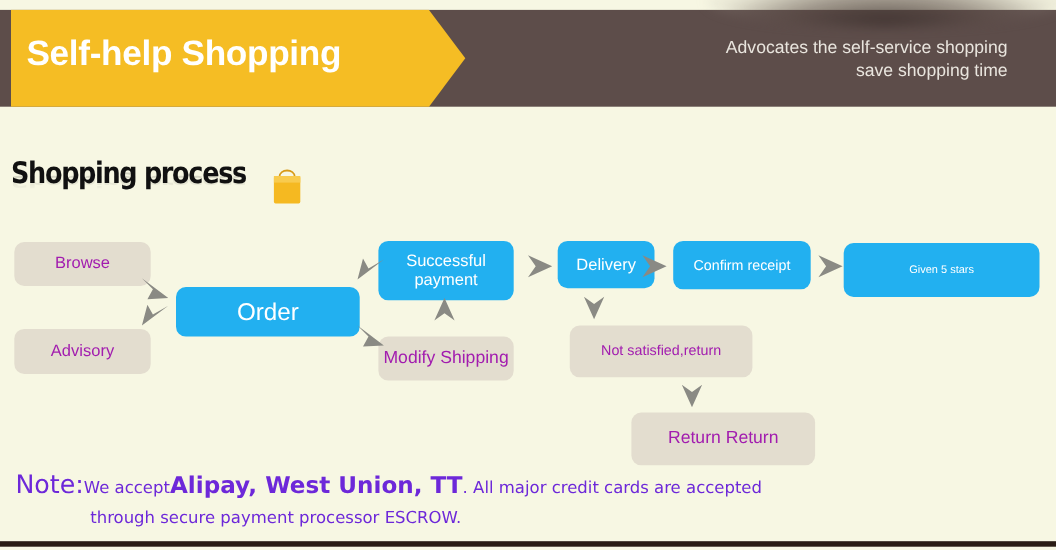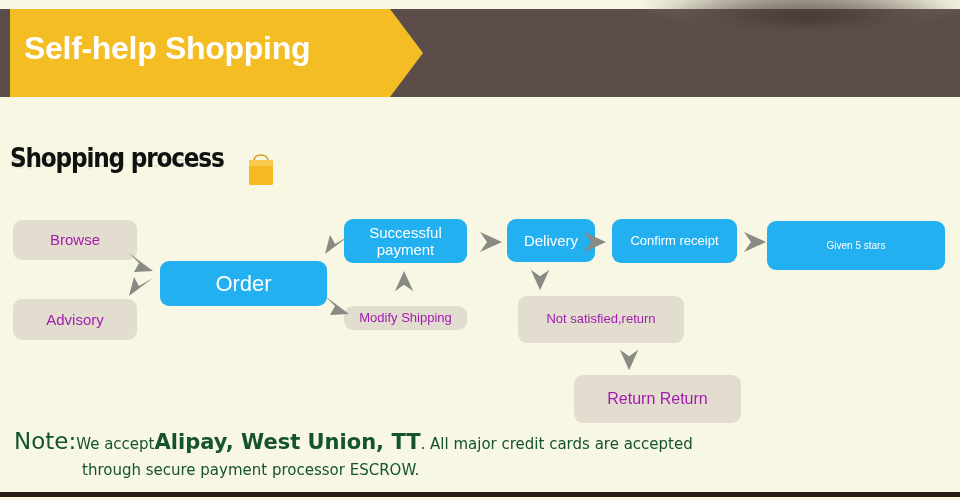--- a/index.html
+++ b/index.html
@@ -141,21 +141,21 @@
   }
 
   .arrow { position: absolute; }
 
   
   .note {
     position: absolute;
     left: 14px;
     top: 428px;
     width: 920px;
-    color: #14532d;
+    color: #6d28d9;
     font-family: "DejaVu Sans", sans-serif;
   }
   .note-line1 { white-space: nowrap; }
   .note-word-note { font-size: 23px; }
   .note-small { font-size: 15px; }
   .note-bold { font-size: 21px; font-weight: bold; }
   .note-line2 {
     margin-top: 7px;
     margin-left: 68px;
     font-size: 15px;
@@ -173,40 +173,42 @@
 </head>
 <body>
 
 <div id="page">
 
   <div class="header-band"></div>
   <div class="header-swoosh"></div>
   <div class="header-arrow"></div>
   <div class="header-arrow-tip"></div>
   <div class="header-title">Self-help Shopping</div>
+  <div class="header-tagline">Advocates the self-service shopping
+save shopping time</div>
 
   <div class="section-title-wrap">
     <div class="section-title">Shopping process</div>
     <div class="section-title-reflect">Shopping process</div>
   </div>
 
   <span class="bag-icon">
     <svg width="34" height="40" viewBox="0 0 34 40">
       <path d="M10 13 C10 5, 24 5, 24 13" fill="none" stroke="#d79a18" stroke-width="1.6"></path>
       <rect x="5" y="12" width="24" height="25" rx="1.5" fill="#f5b921"></rect>
       <rect x="5" y="12" width="24" height="6" fill="#f8cb4e"></rect>
     </svg>
   </span>
 
   <div id="flow-layer">
       <div class="node beige" style="left: 13px; top: 220px; width: 124px; height: 40px; font-size: 15px;">Browse</div>
       <div class="node beige" style="left: 13px; top: 299px; width: 124px; height: 41px; font-size: 15px;">Advisory</div>
       <div class="node blue" style="left: 160px; top: 261px; width: 167px; height: 45px; font-size: 22px;">Order</div>
-      <div class="node blue" style="left: 344px; top: 219px; width: 123px; height: 44px; font-size: 15px;">Successful payment</div>
-      <div class="node beige" style="left: 344px; top: 306px; width: 123px; height: 24px; font-size: 13px;">Modify Shipping</div>
+      <div class="node blue" style="left: 344px; top: 219px; width: 123px; height: 54px; font-size: 15px;">Successful payment</div>
+      <div class="node beige" style="left: 344px; top: 306px; width: 123px; height: 40px; font-size: 16px;">Modify Shipping</div>
       <div class="node blue" style="left: 507px; top: 219px; width: 88px; height: 43px; font-size: 15px;">Delivery</div>
       <div class="node beige" style="left: 518px; top: 296px; width: 166px; height: 47px; font-size: 13px;">Not satisfied,return</div>
       <div class="node beige" style="left: 574px; top: 375px; width: 167px; height: 48px; font-size: 16px;">Return Return</div>
       <div class="node blue" style="left: 612px; top: 219px; width: 125px; height: 44px; font-size: 13px;">Confirm receipt</div>
       <div class="node blue" style="left: 767px; top: 221px; width: 178px; height: 49px; font-size: 10px;">Given 5 stars</div>
       <div class="arrow" style="left: 128px; top: 250px; width: 26px; height: 26px;"><svg width="26" height="26" viewBox="0 0 26 26">
           <path d="M1,3 L25,21 L6,22 L11,13 Z" fill="#8a8a84"></path>
         </svg></div>
       <div class="arrow" style="left: 128px; top: 275px; width: 26px; height: 26px;"><svg width="26" height="26" viewBox="0 0 26 26">
           <path d="M1,21 L25,3 L11,11 L6,2 Z" fill="#8a8a84"></path>

